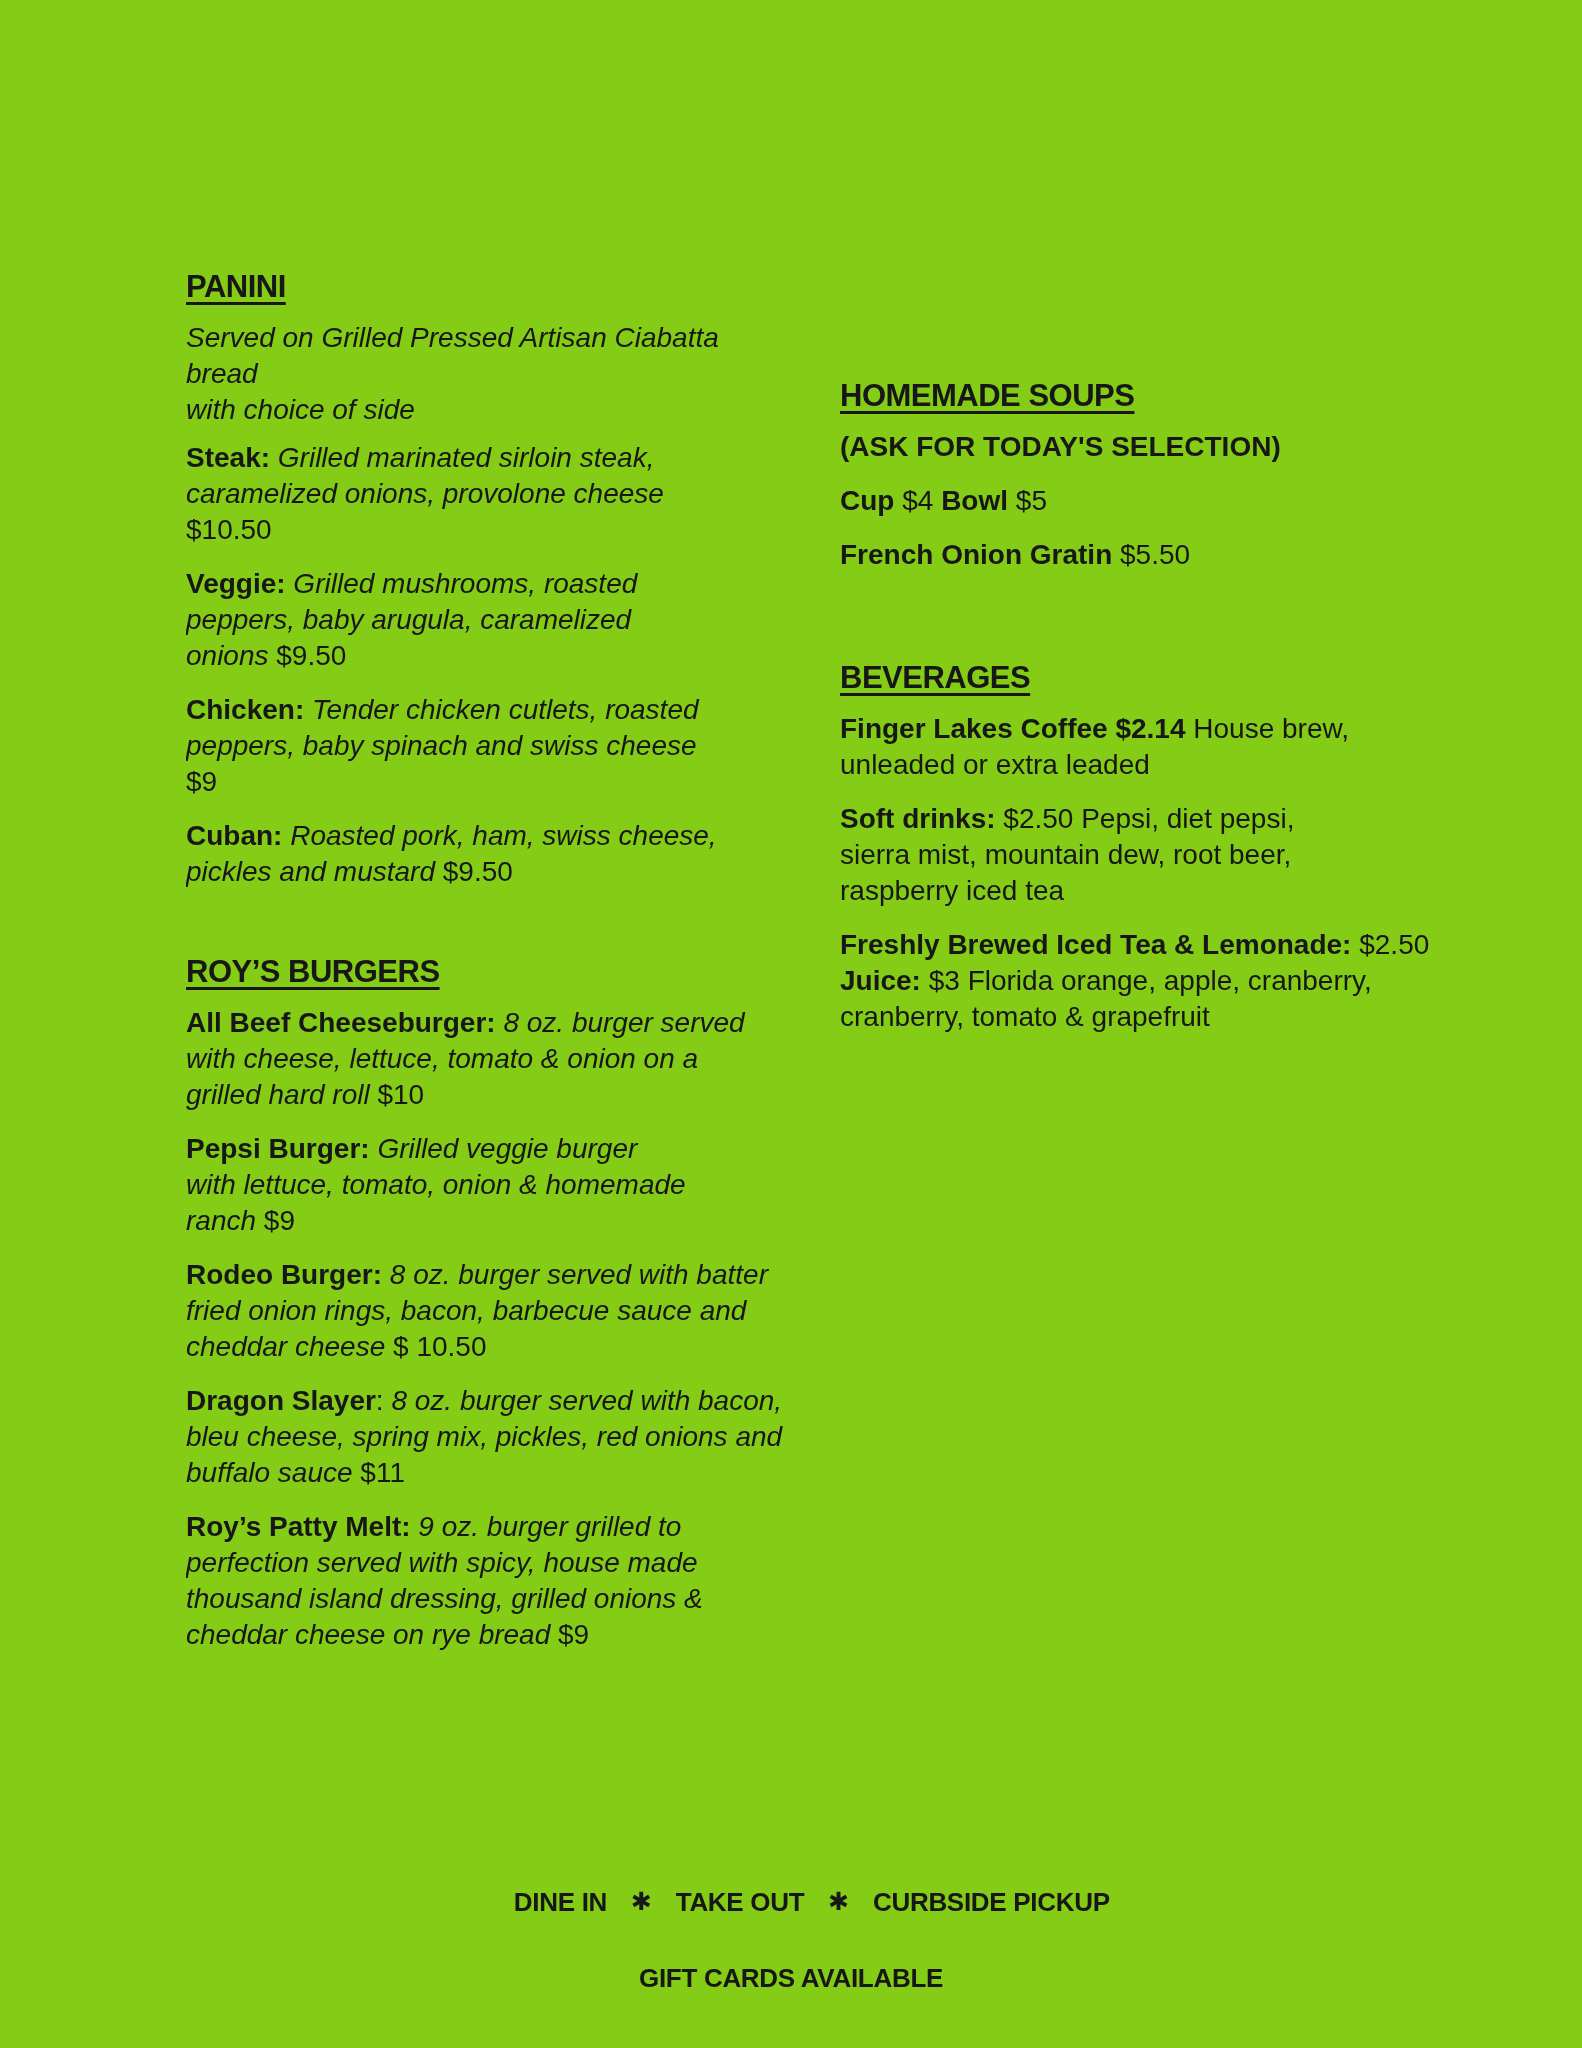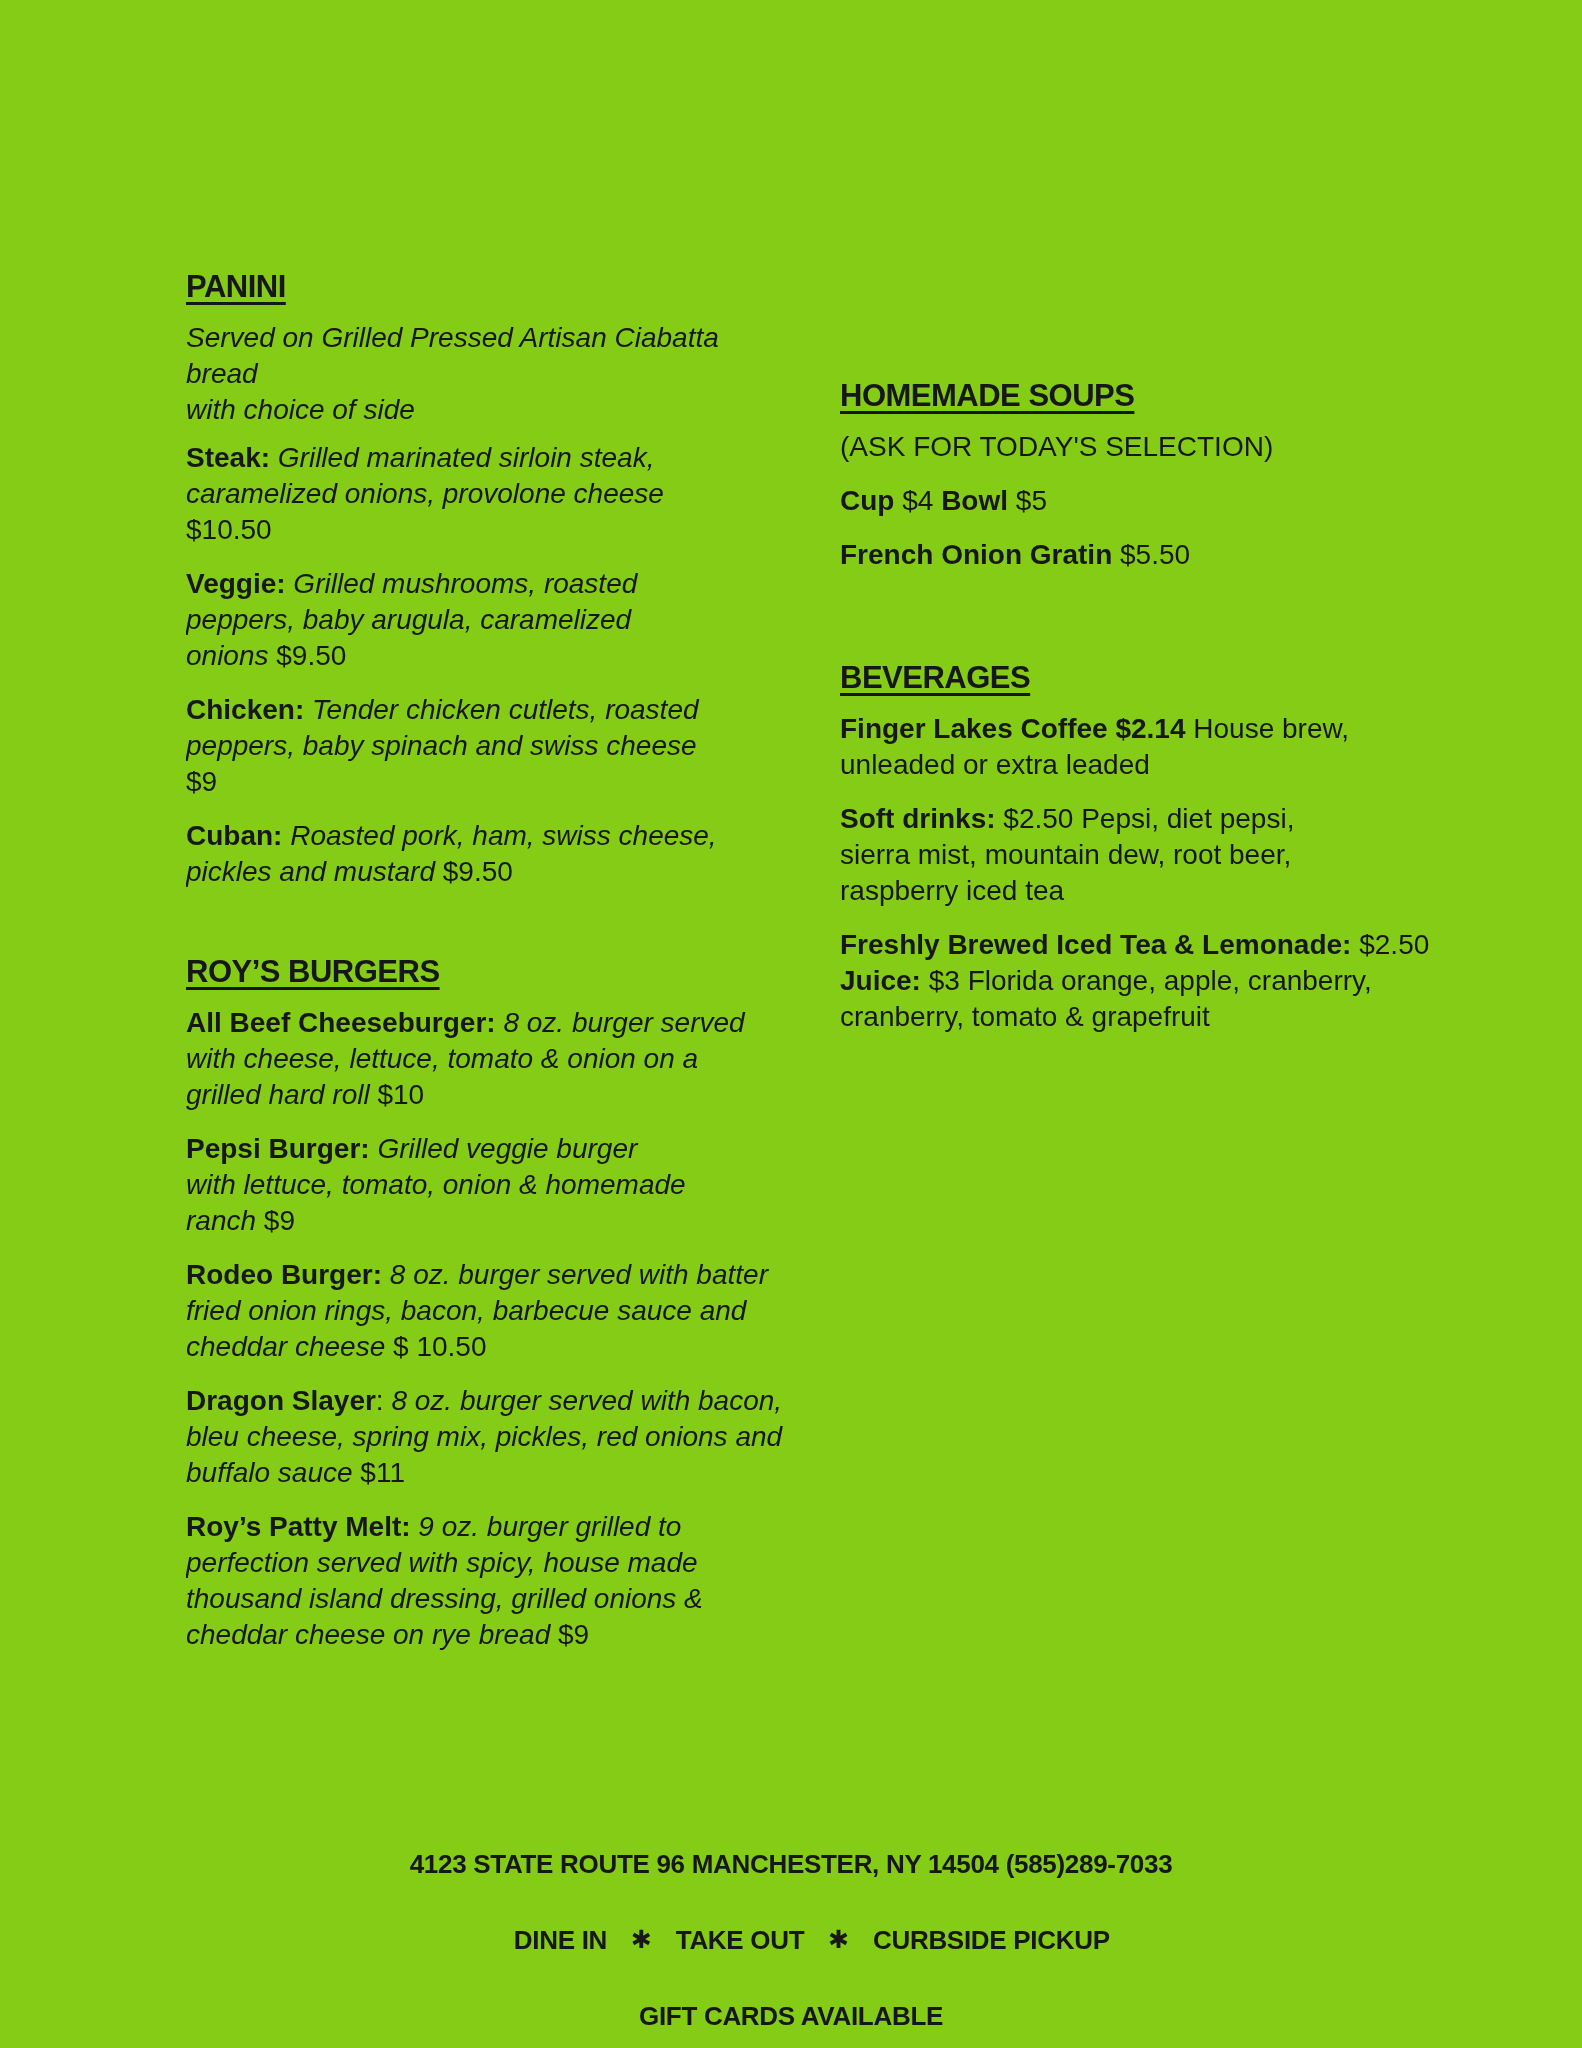--- a/index.html
+++ b/index.html
@@ -35,21 +35,21 @@
 
   .section-subtitle,
   .section-note,
   .menu-item {
     font-size: 28px;
     line-height: 36px;
     margin: 0 0 18px 0;
     white-space: pre-wrap;
   }
   .section-subtitle { font-style: italic; margin-bottom: 12px; }
-  .section-note { font-weight: 400; }
+  .section-note { font-weight: 700; }
 
   .run-b { font-weight: 700; }
   .run-i { font-style: italic; }
   .run-r { font-weight: 400; font-style: normal; }
 
   .footer {
     position: absolute;
     left: 0;
     top: 1845px;
     width: 1582px;
@@ -124,20 +124,19 @@
         <p class="menu-item"><span class="run-b">Soft drinks:</span><span class="run-r"> $2.50 Pepsi, diet pepsi,
 sierra mist, mountain dew, root beer,
 raspberry iced tea</span></p>
         <p class="menu-item"><span class="run-b">Freshly Brewed Iced Tea &amp; Lemonade:</span><span class="run-r"> $2.50
 </span><span class="run-b">Juice:</span><span class="run-r"> $3 Florida orange, apple, cranberry,
 cranberry, tomato &amp; grapefruit</span></p>
       </section>
     </div>
 
   <div class="footer">
-    <div class="footer-line">4123 STATE ROUTE 96 MANCHESTER, NY 14504 (585)289-7033</div>
     <div class="footer-line footer-services">
       <span>DINE IN</span><span class="asterisk">✱</span><span>TAKE OUT</span><span class="asterisk">✱</span><span>CURBSIDE PICKUP</span>
     </div>
     <div class="footer-line">GIFT CARDS AVAILABLE</div>
   </div>
 
 </div>
 
 </body></html>

